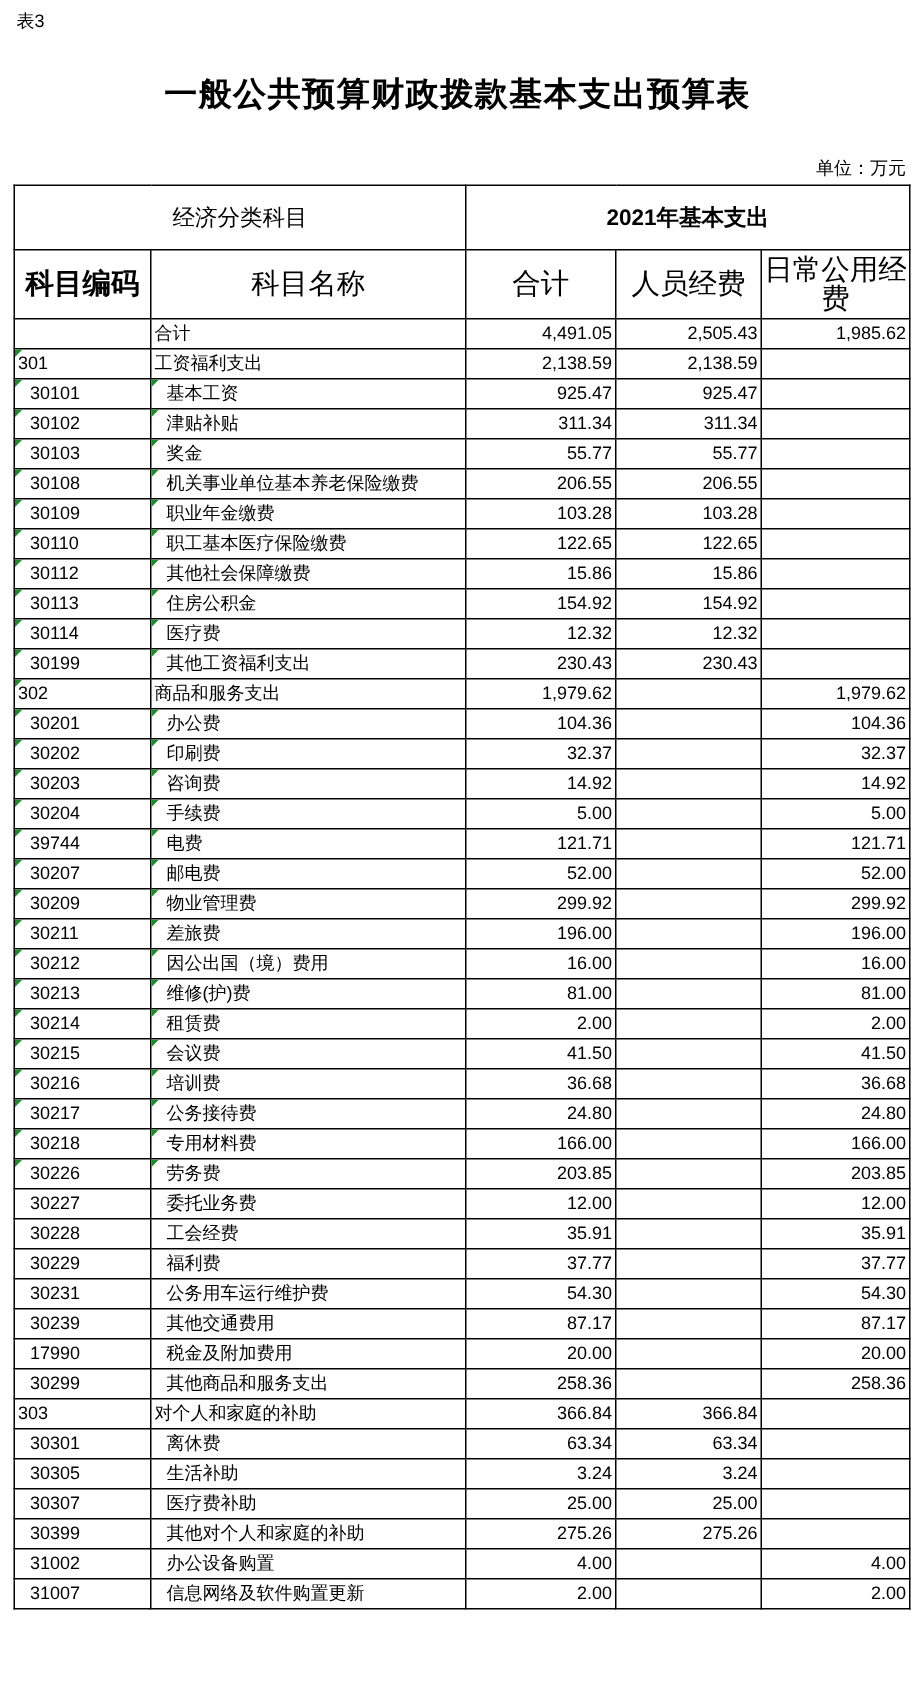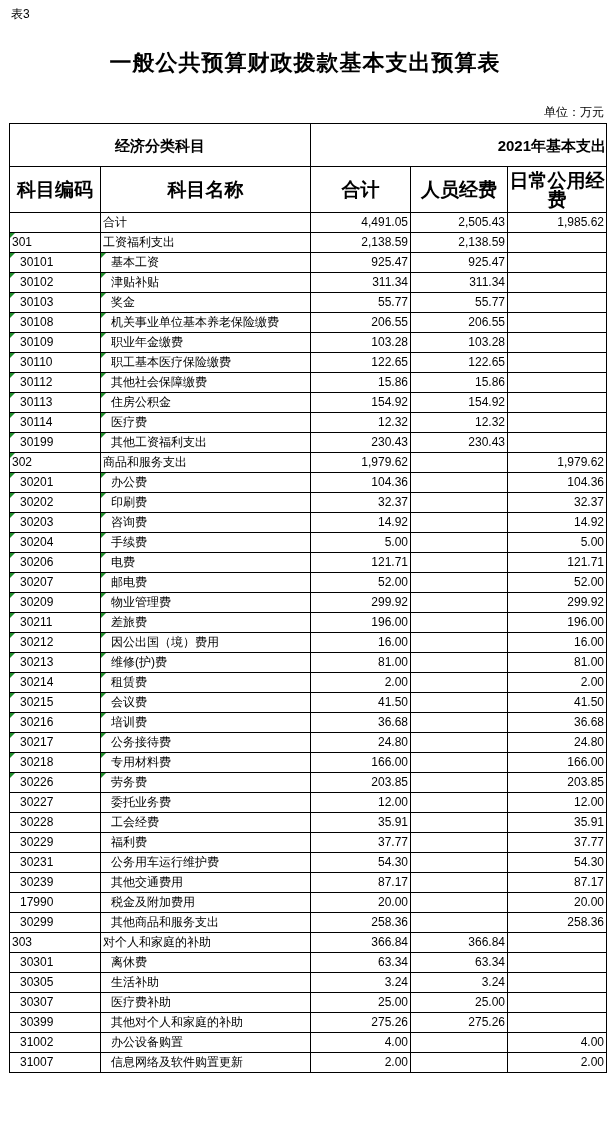--- a/index.html
+++ b/index.html
@@ -4,23 +4,23 @@
 <style>
   html, body { margin:0; padding:0; background:#ffffff; }
   body { width:614px; height:1123px; position:relative; overflow:hidden;
          font-family: "Liberation Sans", "DejaVu Sans", sans-serif; color:#000; }
   .table-no { position:absolute; left:11px; top:6px; font-size:12px; }
   .title { position:absolute; left:0; top:48px; width:610px; text-align:center;
            font-family:Liberation Serif, serif; font-size:22px; font-weight:bold; letter-spacing:1px; }
   .unit { position:absolute; right:10px; top:104px; font-size:12px;text-align:right; }
   table { position:absolute; left:9px; top:123px; border-collapse:collapse; table-layout:fixed; width:597px; }
   td, th { border:1px solid #000; padding:0; font-size:12px; height:19px; line-height:19px; overflow:hidden; white-space:nowrap; }
-  th { font-weight:bold; }
+  th { font-weight:normal; }
   .h1 th { height:42px; font-size:15px; }
-  .h1 .bold-year { font-weight:bold;text-align:right; }
+  .h1 .bold-year { font-weight:bold; }
   .h2 th { height:45px; font-size:19px; line-height:19px; white-space:normal; }
   .h2 th.code-h { font-weight:bold; }
   td.code { text-align:left; padding-left:2px; position:relative; }
   td.code.sub { padding-left:10px; }
   td.name { text-align:left; padding-left:2px; position:relative; }
   td.name.sub { padding-left:10px; }
   td.num { text-align:right; padding-right:2px; }
   .tri { position:absolute; left:0; top:0; width:0; height:0;
          border-top:5px solid #1e8c2a; border-right:5px solid transparent; }
 </style>
@@ -166,21 +166,21 @@
     <td class="num">14.92</td>
   </tr>
       <tr>
     <td class="code sub"><span class="tri" style="border-top-color: rgb(30, 140, 42);"></span><span>30204</span></td>
     <td class="name sub"><span class="tri" style="border-top-color: rgb(30, 140, 42);"></span><span>手续费</span></td>
     <td class="num">5.00</td>
     <td class="num"></td>
     <td class="num">5.00</td>
   </tr>
       <tr>
-    <td class="code sub"><span class="tri" style="border-top-color: rgb(30, 140, 42);"></span><span>30206</span></td>
+    <td class="code sub"><span class="tri" style="border-top-color: rgb(30, 140, 42);"></span><span>39744</span></td>
     <td class="name sub"><span class="tri" style="border-top-color: rgb(30, 140, 42);"></span><span>电费</span></td>
     <td class="num">121.71</td>
     <td class="num"></td>
     <td class="num">121.71</td>
   </tr>
       <tr>
     <td class="code sub"><span class="tri" style="border-top-color: rgb(30, 140, 42);"></span><span>30207</span></td>
     <td class="name sub"><span class="tri" style="border-top-color: rgb(30, 140, 42);"></span><span>邮电费</span></td>
     <td class="num">52.00</td>
     <td class="num"></td>

